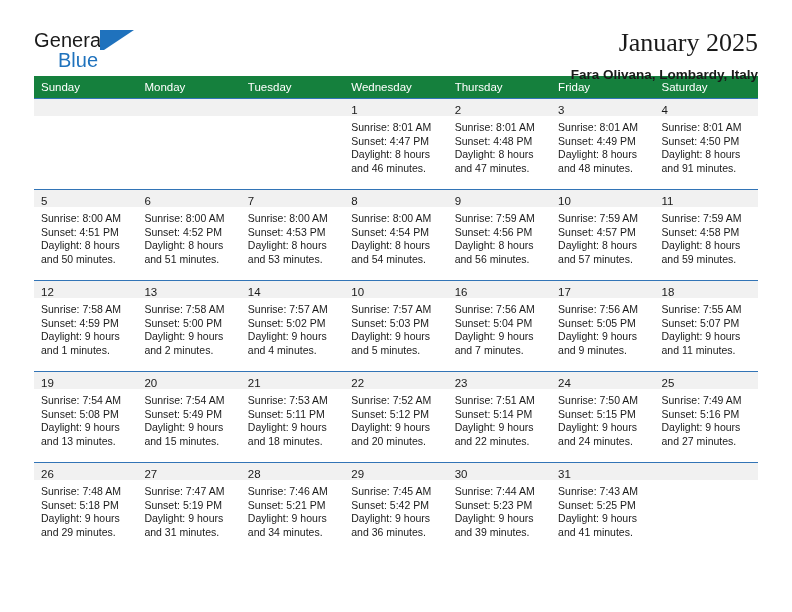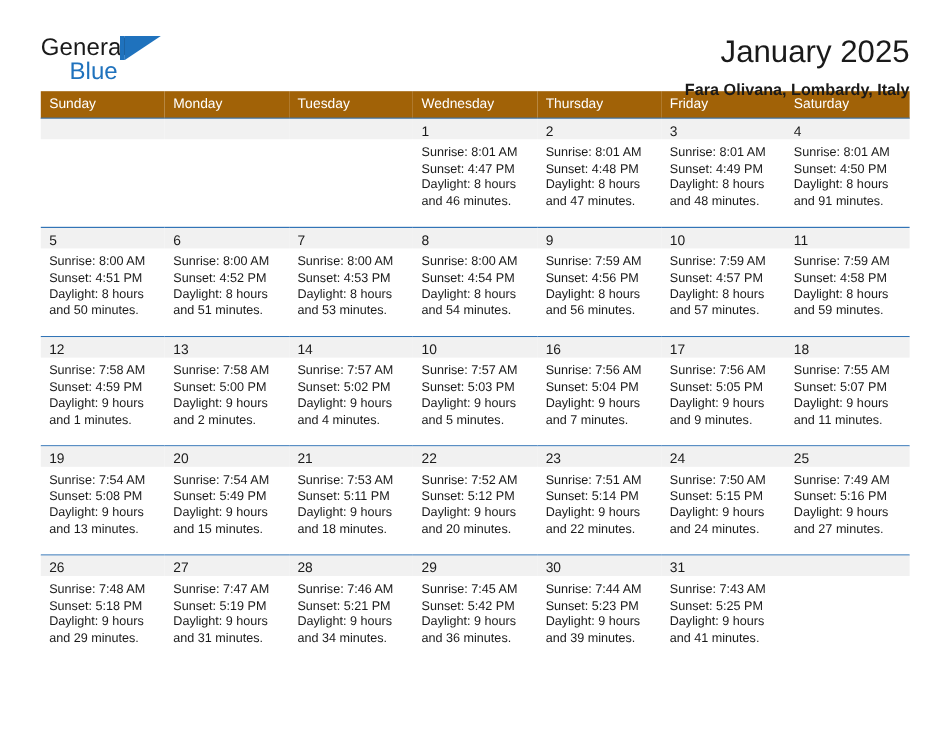--- a/index.html
+++ b/index.html
@@ -81,41 +81,41 @@
   }
 
   .title-block {
     text-align: right;
     padding-top: 0px;
   }
   .cal-title {
     font-size: 26px;
     color: #1a1a1a;
     line-height: 30px;
-    font-family: Liberation Sans, sans-serif;
+    font-family: Liberation Serif, serif;
     white-space: nowrap;
   }
   .cal-subtitle {
     font-size: 13.5px;
     color: #1a1a1a;
     line-height: 18px;
     margin-top: 8px;
     white-space: nowrap;
     font-weight: bold;
   }
 
   
   .calendar {
     margin-top: 8px;
     width: 724px;
     border-collapse: collapse;
     table-layout: fixed;
   }
   .calendar th {
-    background: #a16207;
+    background: #15803d;
     color: #ffffff;
     font-size: 11.5px;
     font-weight: normal;
     text-align: left;
     padding: 5px 0 5px 7px;
     height: 20px;
     box-sizing: border-box;
   }
   .calendar td {
     vertical-align: top;

